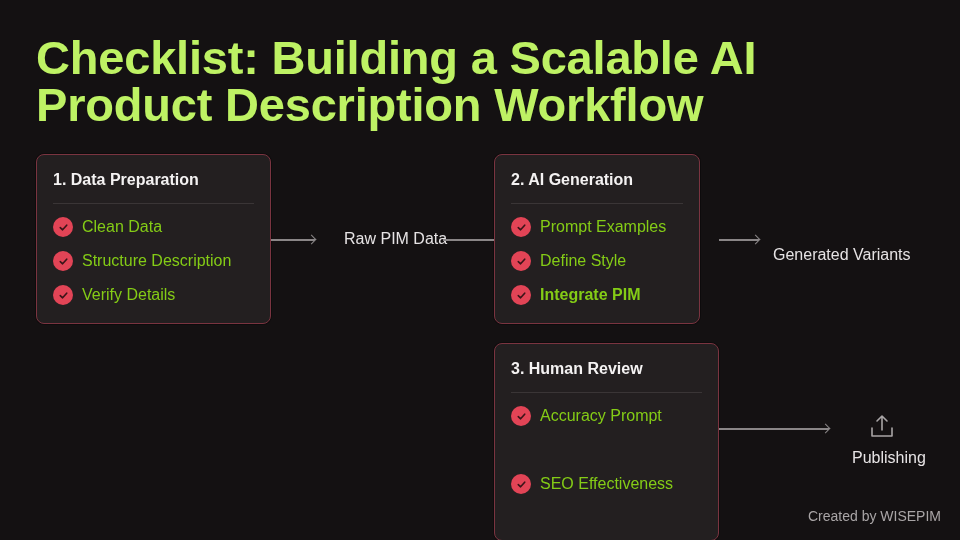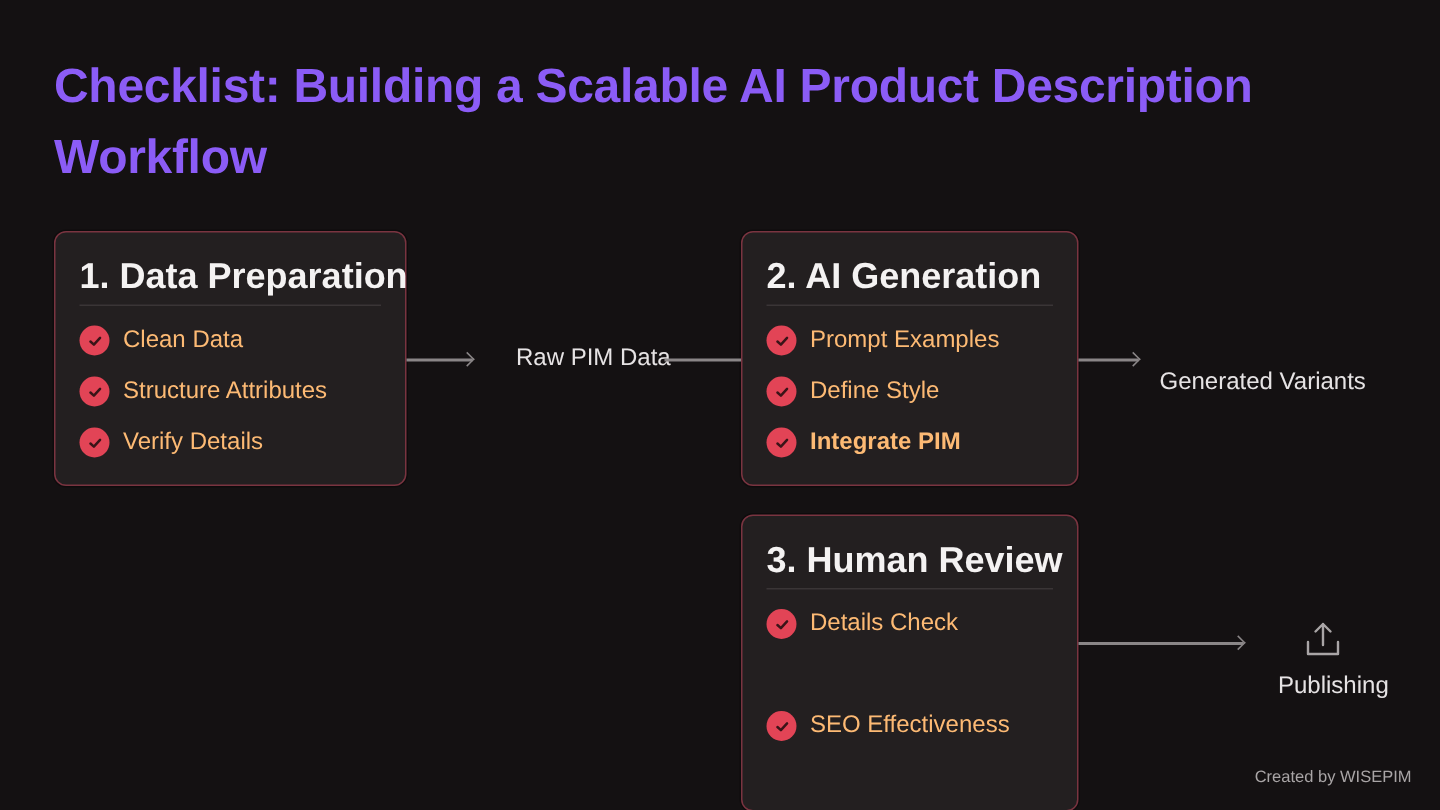--- a/index.html
+++ b/index.html
@@ -7,37 +7,37 @@
   body {
     background: #141112;
     font-family: "Liberation Sans", "DejaVu Sans", sans-serif;
     color: #e8e6e6;
     position: relative;
   }
   .title {
     position: absolute;
     left: 36px; top: 34px;
     width: 900px;
-    font-size: 32px;
+    font-size: 47px;
     font-weight: bold;
     line-height: 47px;
-    color: #8b5cf6;
+    color: #bef264;
     letter-spacing: -0.2px;
   }
   .card {
     position: absolute;
     background: #231f20;
     border: 1.5px solid #7a3440;
     border-radius: 8px;
     box-shadow: 0 0 0 1px rgba(0,0,0,0.3);
   }
   .card-title {
     position: absolute;
     left: 16px; top: 16px;
-    font-size: 24px;
+    font-size: 16px;
     font-weight: bold;
     color: #f4f2f2;
     white-space: nowrap;
   }
   .card-divider {
     position: absolute;
     left: 16px; right: 16px; top: 48px;
     height: 1px;
     background: #3a3536;
   }
@@ -52,21 +52,21 @@
     width: 20px; height: 20px;
     border-radius: 50%;
     background: #e24456;
     display: flex; align-items: center; justify-content: center;
     margin-right: 9px;
     flex-shrink: 0;
   }
   .check svg { width: 11px; height: 11px; }
   .item-label {
     font-size: 16px;
-    color: #fdba74;
+    color: #84cc16;
     white-space: nowrap;
   }
   .conn-line {
     position: absolute;
     height: 1.5px;
     background: #8a8687;
   }
   .arrow-head {
     position: absolute;
     width: 7px; height: 7px;
@@ -81,21 +81,21 @@
     white-space: nowrap;
   }
   .publish-icon {
     position: absolute;
     left: 869px; top: 413px;
     width: 26px; height: 26px;
   }
   .footer {
     position: absolute;
     right: 19px; bottom: 16px;
-    font-size: 11px;
+    font-size: 14px;
     color: #a9a5a6;
   }
 </style>
 </head>
 <body>
 
 <div class="title">Checklist: Building a Scalable AI Product Description Workflow</div>
 
 <div class="card" style="left:36px; top:154px; width:235px; height:170px;">
   <div class="card-title">1. Data Preparation</div>
@@ -107,33 +107,33 @@
         </svg>
       </span>
     <span class="item-label">Clean Data</span>
   </div>
   <div class="item" style="top:95px;">
     <span class="check">
         <svg viewBox="0 0 12 12">
           <path d="M2.5 6.2 L5 8.5 L9.5 3.5" fill="none" stroke="#3a1418" stroke-width="1.8" stroke-linecap="round" stroke-linejoin="round"></path>
         </svg>
       </span>
-    <span class="item-label">Structure Attributes</span>
+    <span class="item-label">Structure Description</span>
   </div>
   <div class="item" style="top:129px;">
     <span class="check">
         <svg viewBox="0 0 12 12">
           <path d="M2.5 6.2 L5 8.5 L9.5 3.5" fill="none" stroke="#3a1418" stroke-width="1.8" stroke-linecap="round" stroke-linejoin="round"></path>
         </svg>
       </span>
     <span class="item-label">Verify Details</span>
   </div>
 </div>
 
-<div class="card" style="left:494px; top:154px; width:225px; height:170px;">
+<div class="card" style="left:494px; top:154px; width:206px; height:170px;">
   <div class="card-title">2. AI Generation</div>
   <div class="card-divider"></div>
   <div class="item" style="top:61px;">
     <span class="check">
         <svg viewBox="0 0 12 12">
           <path d="M2.5 6.2 L5 8.5 L9.5 3.5" fill="none" stroke="#3a1418" stroke-width="1.8" stroke-linecap="round" stroke-linejoin="round"></path>
         </svg>
       </span>
     <span class="item-label">Prompt Examples</span>
   </div>
@@ -157,21 +157,21 @@
 
 <div class="card" style="left:494px; top:343px; width:225px; height:198px;">
   <div class="card-title">3. Human Review</div>
   <div class="card-divider"></div>
   <div class="item" style="top:61px;">
     <span class="check">
         <svg viewBox="0 0 12 12">
           <path d="M2.5 6.2 L5 8.5 L9.5 3.5" fill="none" stroke="#3a1418" stroke-width="1.8" stroke-linecap="round" stroke-linejoin="round"></path>
         </svg>
       </span>
-    <span class="item-label">Details Check</span>
+    <span class="item-label">Accuracy Prompt</span>
   </div>
   <div class="item" style="top:129px;">
     <span class="check">
         <svg viewBox="0 0 12 12">
           <path d="M2.5 6.2 L5 8.5 L9.5 3.5" fill="none" stroke="#3a1418" stroke-width="1.8" stroke-linecap="round" stroke-linejoin="round"></path>
         </svg>
       </span>
     <span class="item-label">SEO Effectiveness</span>
   </div>
 </div>

